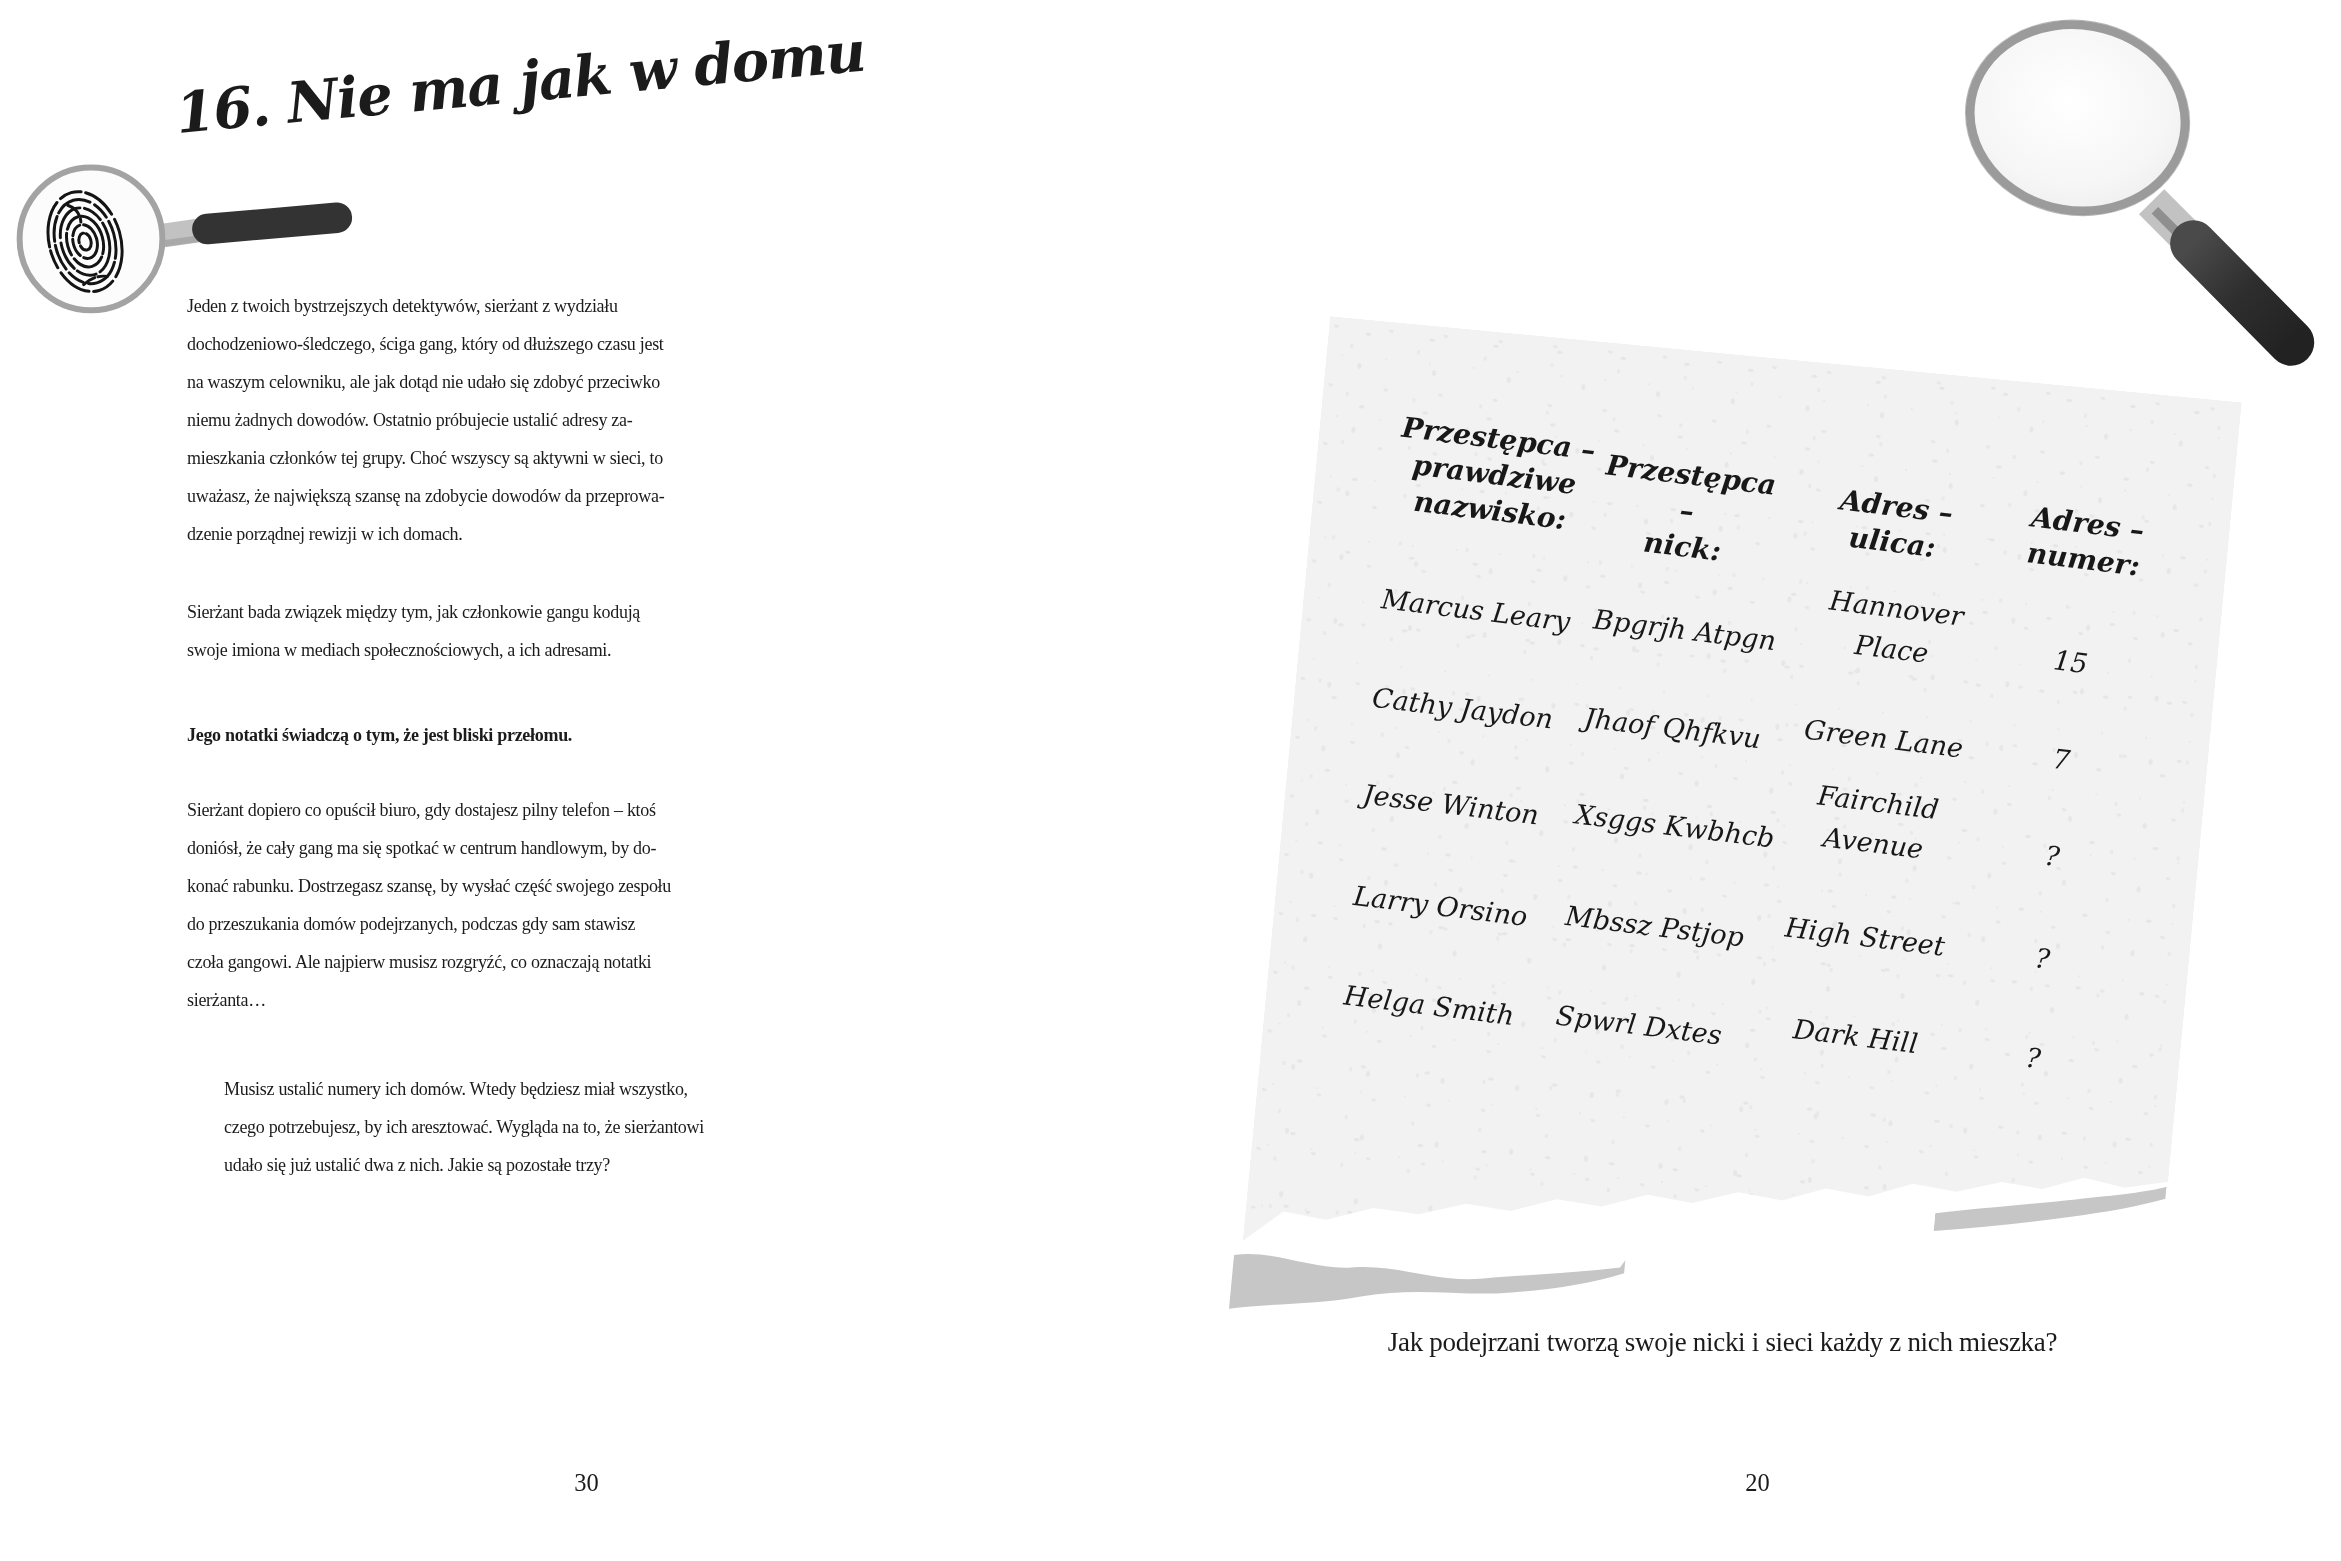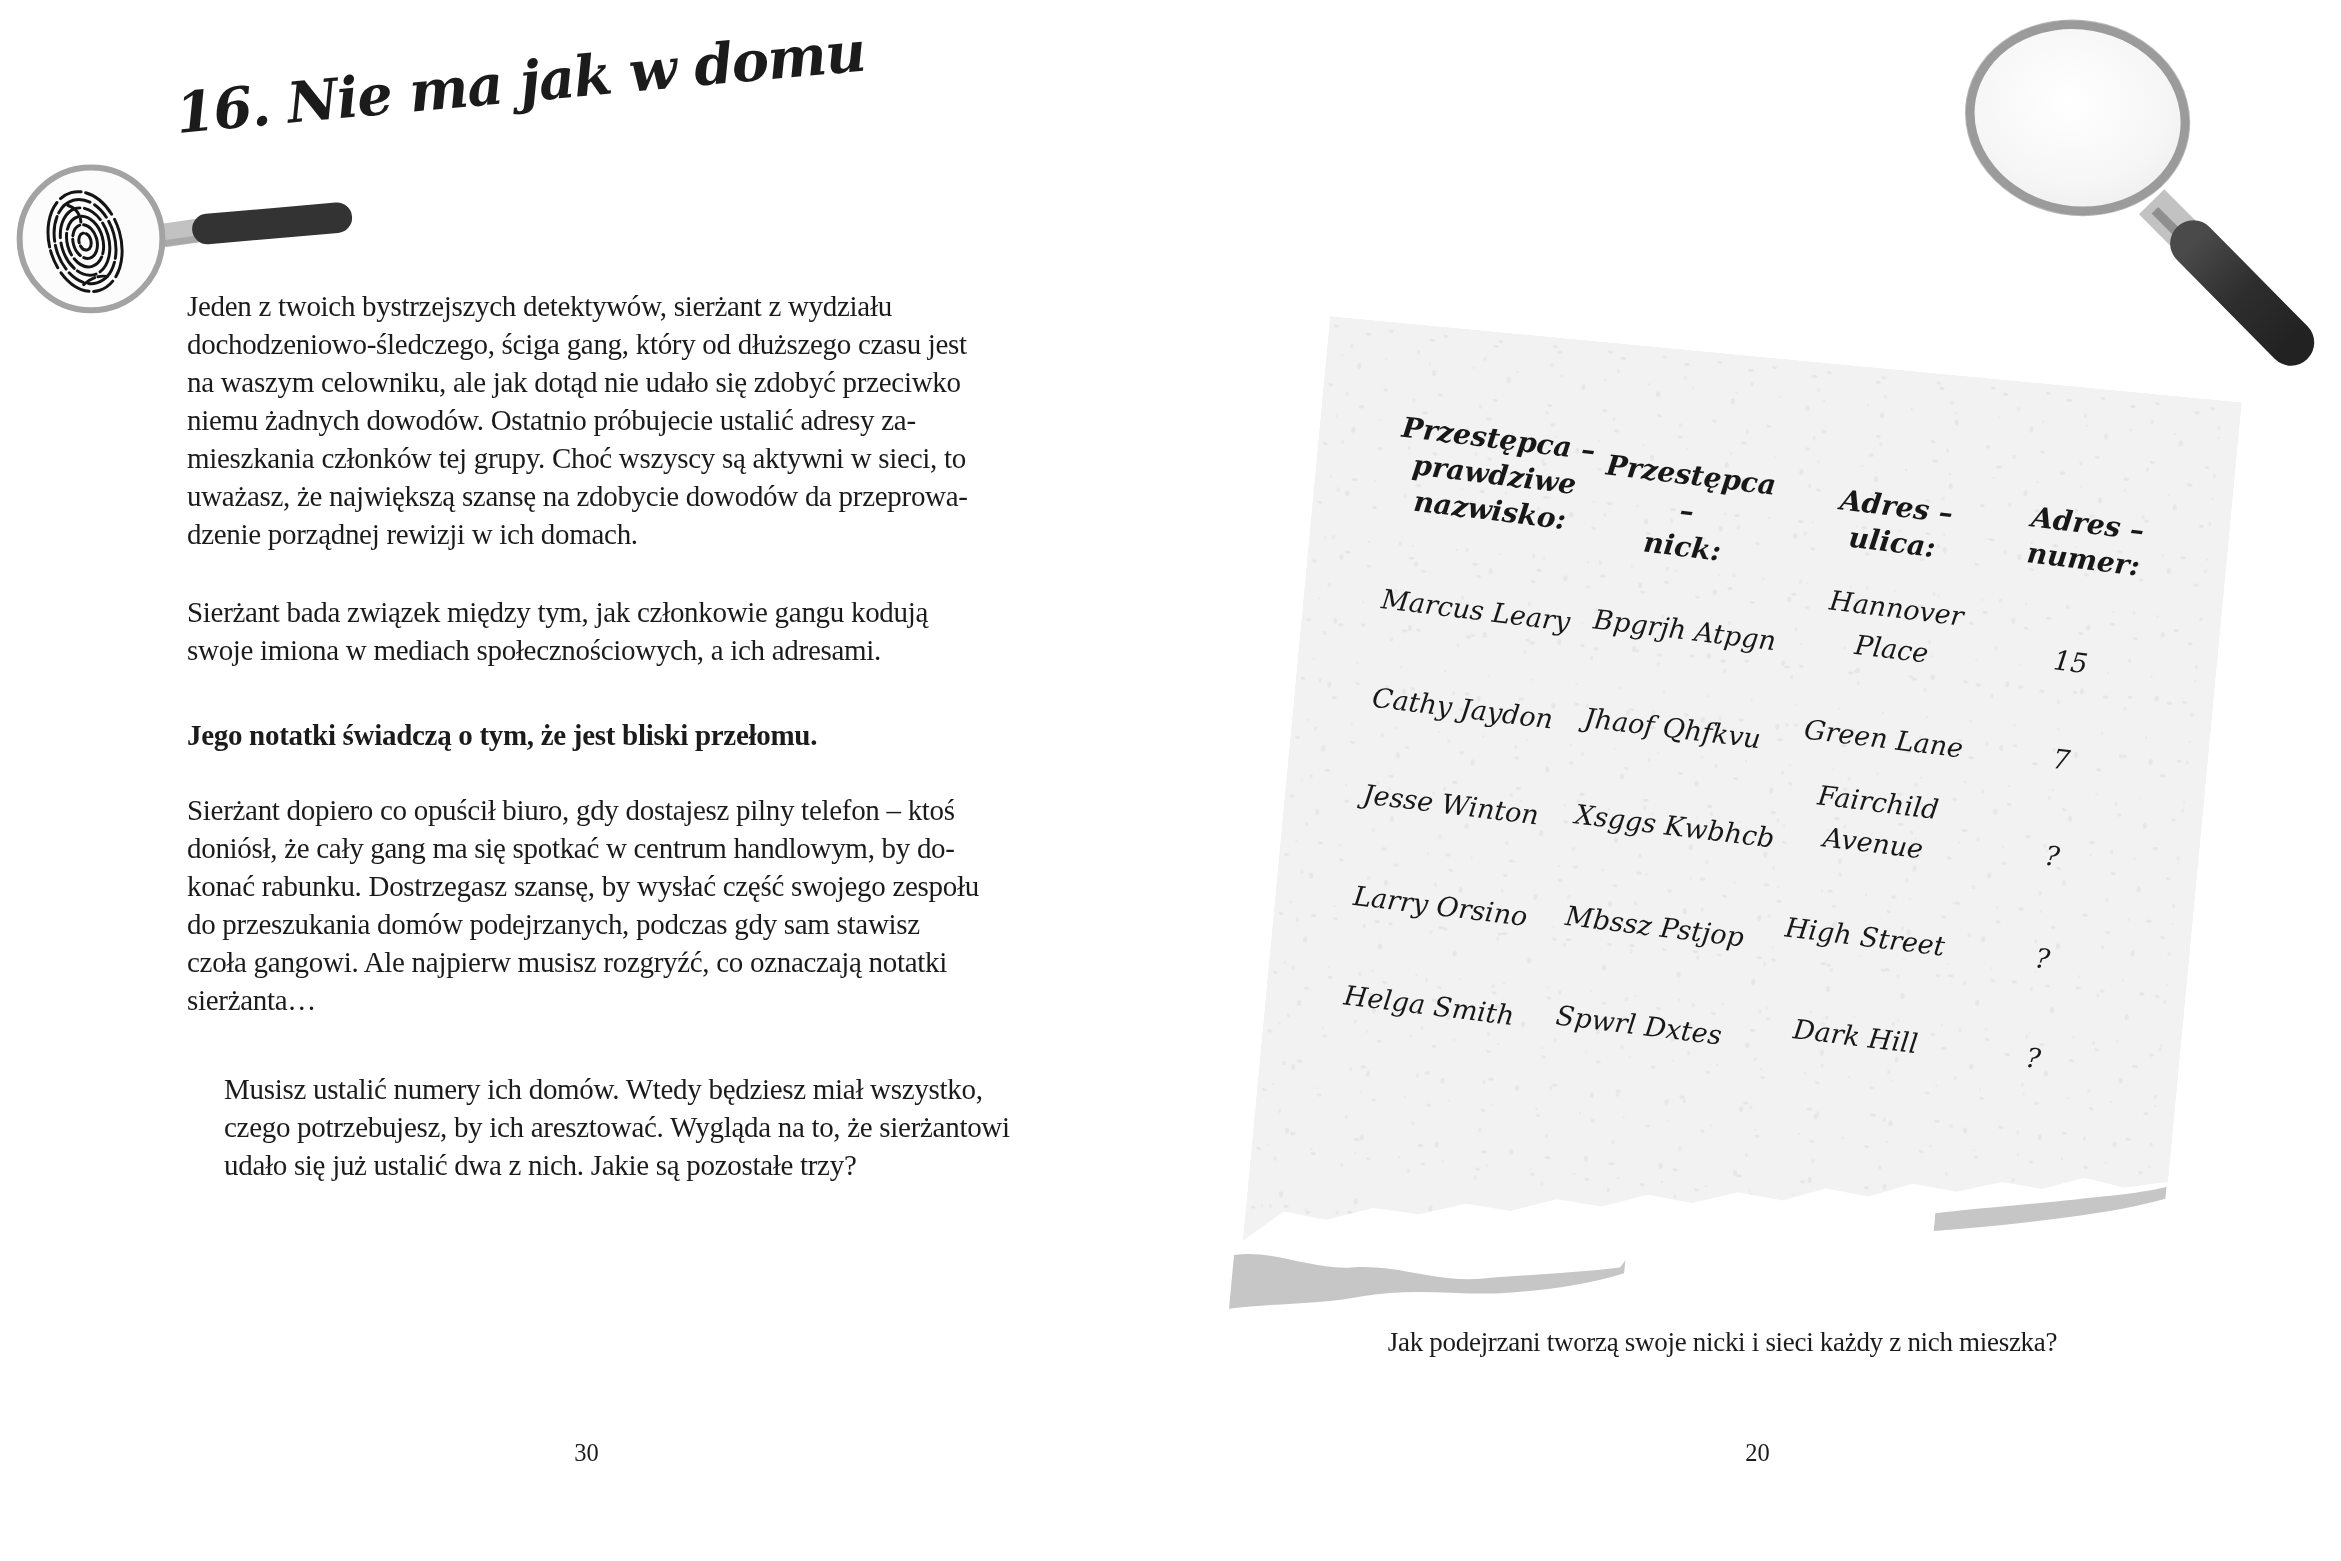--- a/index.html
+++ b/index.html
@@ -10,26 +10,26 @@
   }
   
   .chapter-title{
     position:absolute;left:177px;top:85px;width:727px;
     font-family:"DejaVu Serif", serif;font-style:italic;font-weight:bold;
     font-size:56px;line-height:1;letter-spacing:-1.3px;white-space:nowrap;
     transform:rotate(-5.2deg);transform-origin:0 70%;
   }
   .paragraph{
     position:absolute;left:187px;width:879px;
-    font-size:29px;line-height:38px;letter-spacing:-0.3px;
+    font-size:18px;line-height:38px;letter-spacing:-0.3px;
     white-space:pre-line;
   }
   .p1{top:287px;} .p2{top:593px;} .p3{top:716px;font-weight:bold;} .p4{top:791px;} .p5{top:1070px;margin-left:37px;}
   .page-number{
-    position:absolute;top:1439px;width:59px;text-align:center;font-size:24.5px;
+    position:absolute;top:1469px;width:59px;text-align:center;font-size:24.5px;
   }
   .page-number.left{left:557px;} .page-number.right{left:1728px;}
   .closing-question{
     position:absolute;left:1253px;top:1327px;width:939px;text-align:center;
     font-size:27px;letter-spacing:-0.3px;
   }
   
   .note-wrap{
     position:absolute;left:1330px;top:316px;width:919px;height:1071px;
     transform:rotate(5.4deg);transform-origin:0 0;

